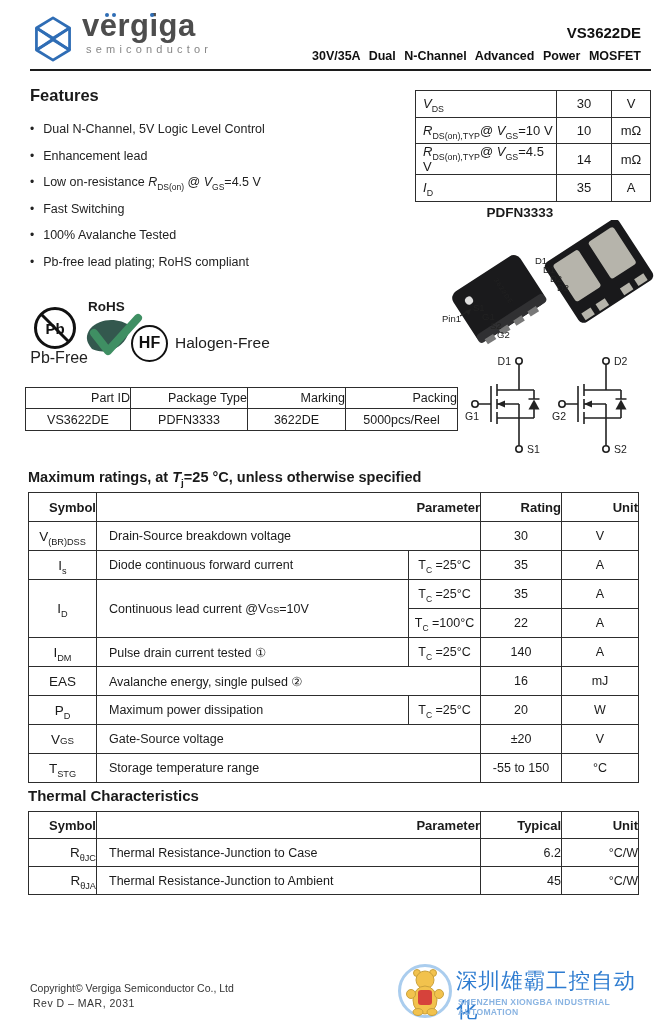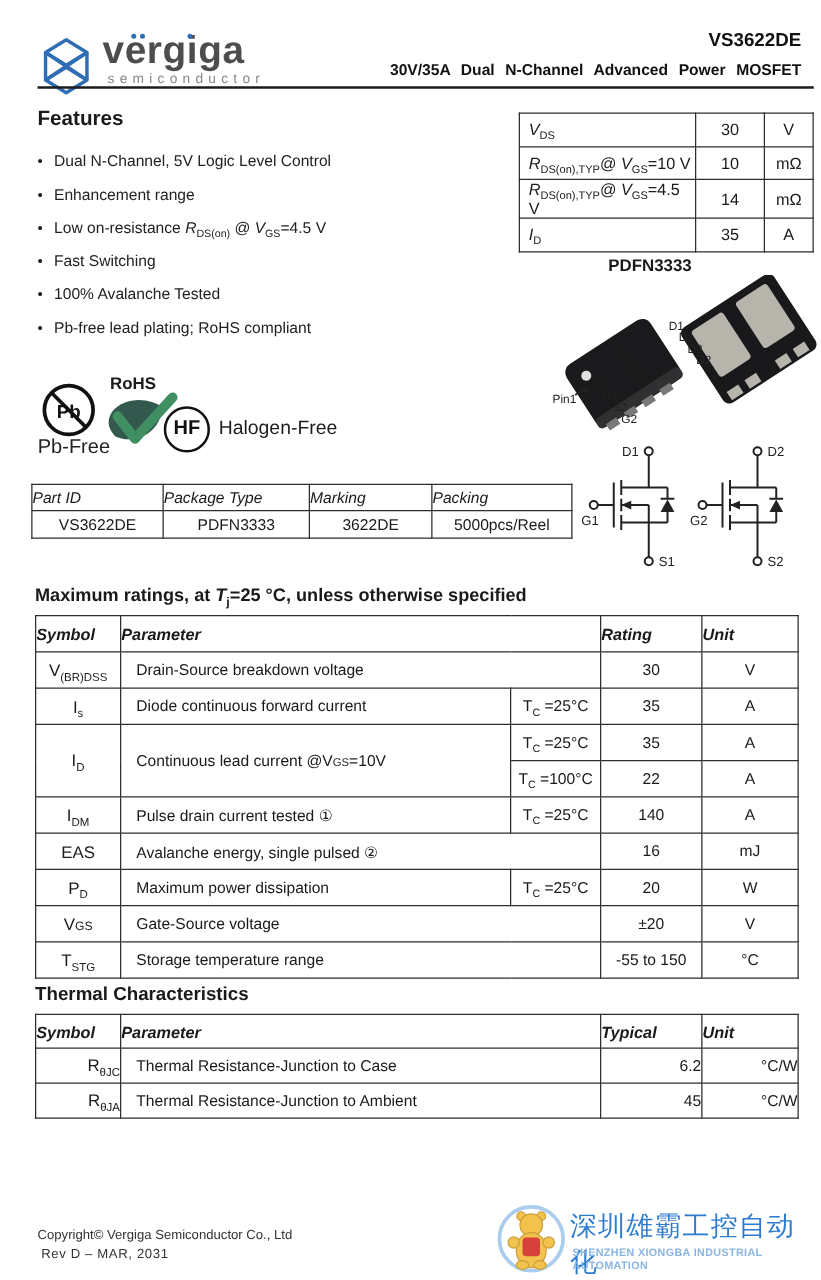--- a/index.html
+++ b/index.html
@@ -23,21 +23,21 @@
 
   
   #features-heading { left:30px; top:86px; font-size:16.5px; font-weight:bold; }
   #features-list { position:absolute; left:30px; top:122px; width:365px; list-style:none; }
   #features-list li { display:flex; margin-bottom:12.5px; font-size:12.5px; color:#222; }
   #features-list .bullet { margin-right:9px; font-size:12px; }
 
   
   table { border-collapse:collapse; table-layout:fixed; }
   td,th { border:1.2px solid #2d2d2d; overflow:hidden; }
-  th { font-weight:bold; text-align:left;font-style:italic; }
+  th { font-weight:bold; text-align:right; }
 
   
   #quick-spec-table { left:402px; top:90px; width:235px; font-size:13px;margin-left:13px; }
   #quick-spec-table td { height:26.5px; text-align:center; }
   #quick-spec-table td.qs-param { text-align:left; padding-left:7px; }
 
   
   #package-name { left:455px; top:205px; width:130px; text-align:center; font-size:13.5px; font-weight:bold; }
   #package-art { left:440px; top:220px; }
   #package-art text { font-size:9.5px; fill:#222; font-family:"Liberation Sans",sans-serif; }
@@ -79,21 +79,21 @@
   #footer-rev { left:33px; top:997px; font-size:10.5px; color:#333; letter-spacing:0.5px; }
   #wm-logo { left:397px; top:963px; }
   #wm-cn { left:456px; top:966px; font-size:21.5px; font-weight:normal; color:#2e7cd0; letter-spacing:1px; font-family:"Liberation Sans",sans-serif; }
   #wm-en { left:458px; top:997px; font-size:8.6px; color:#8ab4e2; font-weight:bold; letter-spacing:0.3px; }
 </style>
 </head>
 <body>
 
 <div id="page">
 
-  <div class="abs" style="left:30px; top:12px; width:250px; height:58px;margin-top:14px;">
+  <div class="abs" style="left:30px; top:12px; width:250px; height:58px;">
     <svg class="abs" style="left:0; top:2px;" width="46" height="50" viewBox="0 0 50 54">
       <g stroke="#2f6db5" stroke-width="3" fill="none" stroke-linejoin="round">
         <path d="M7,15 L25,4 L43,15 L25,26 Z"></path>
         <path d="M7,39 L25,28 L43,39 L25,50 Z"></path>
         <path d="M7,15 L7,39"></path>
         <path d="M43,15 L43,39"></path>
         <path d="M7,15 L43,39"></path>
         <path d="M43,15 L7,39"></path>
       </g>
     </svg>
@@ -108,21 +108,21 @@
   <div id="header-rule"></div>
 
   <div id="features-heading" class="abs">Features</div>
   <ul id="features-list">
       <li>
         <span class="bullet">•</span>
         <span><span>Dual N-Channel, 5V Logic Level Control</span></span>
       </li>
       <li>
         <span class="bullet">•</span>
-        <span><span>Enhancement range</span></span>
+        <span><span>Enhancement lead</span></span>
       </li>
       <li>
         <span class="bullet">•</span>
         <span><span>Low on-resistance </span><span class="it">R</span><sub>DS(on)</sub><span> @ </span><span class="it">V</span><sub>GS</sub><span>=4.5 V</span></span>
       </li>
       <li>
         <span class="bullet">•</span>
         <span><span>Fast Switching</span></span>
       </li>
       <li>

